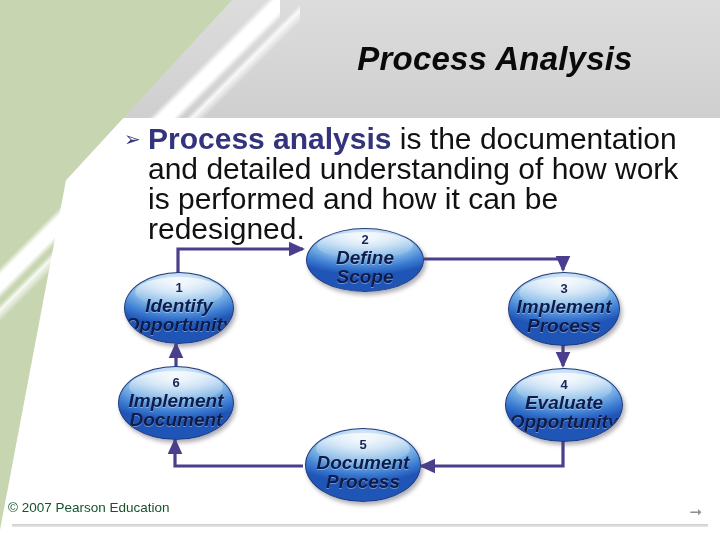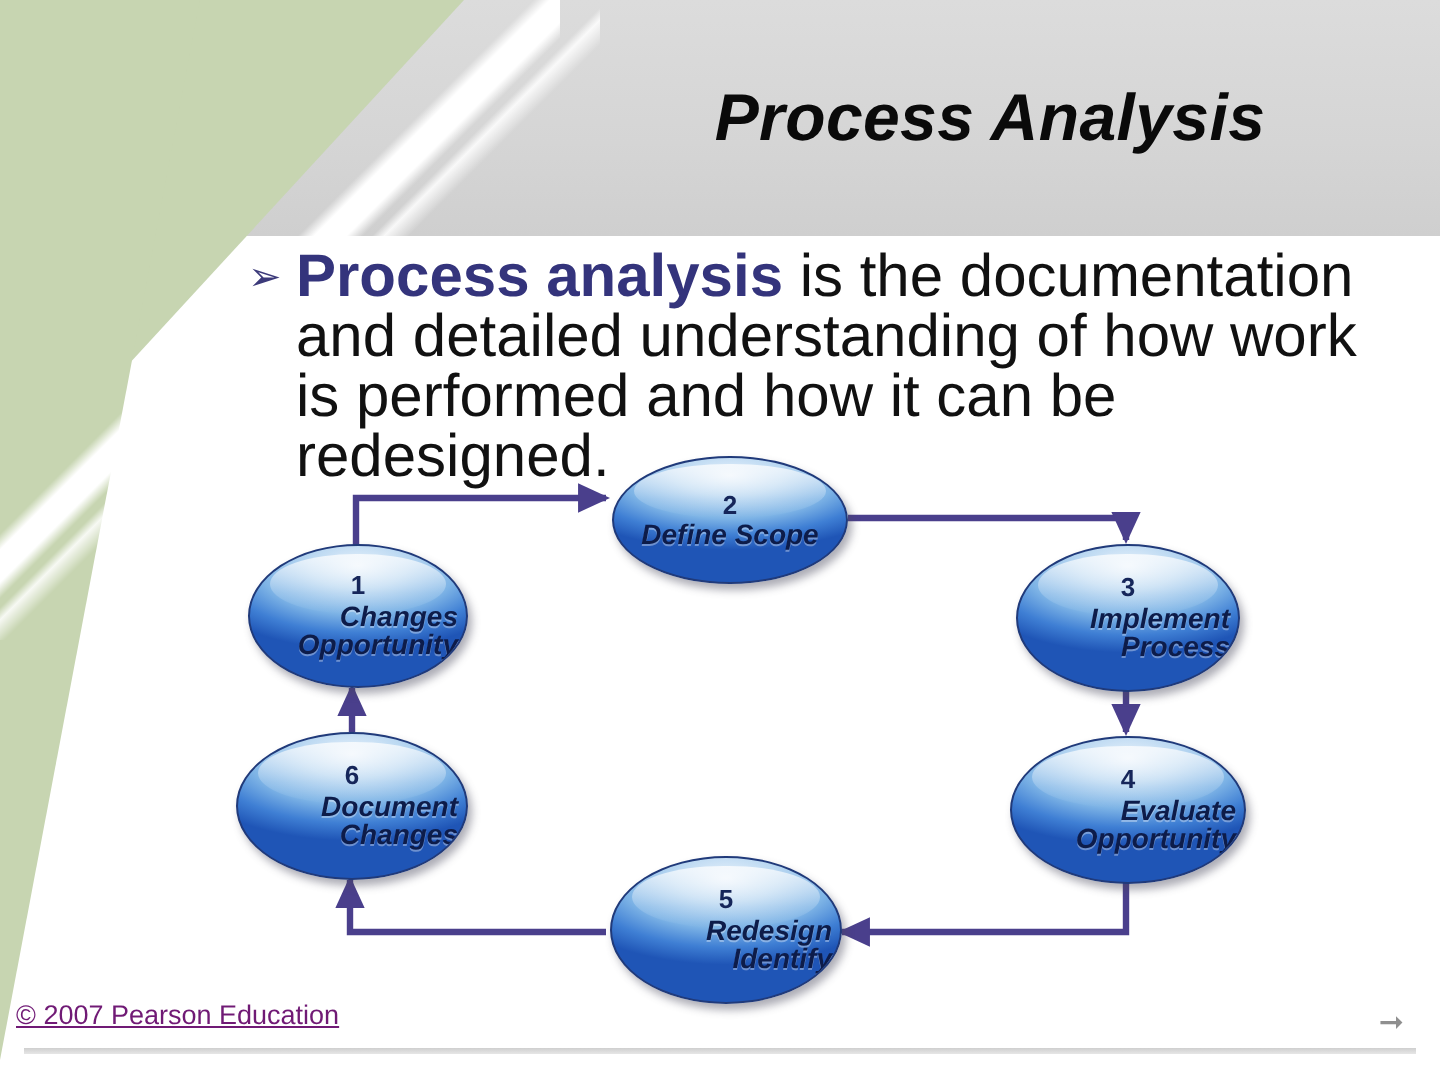--- a/index.html
+++ b/index.html
@@ -152,25 +152,24 @@
   }
   .node .num {
     font-size: 13px;
     font-style: normal;
     font-weight: bold;
     color: #16265a;
     line-height: 1.05;
     margin-bottom: 1px;
   }
   .node .lbl {
-    font-size: 14px;
+    font-size: 19px;
     padding: 0 4px;
     color: #0d1c4a;
     text-shadow: 0 1px 0 rgba(255,255,255,.35);
-    text-align: right;
   }
 
   .node-gloss {
     position: absolute;
     left: 9%;
     top: 5%;
     width: 82%;
     height: 44%;
     border-radius: 50%;
     background: linear-gradient(180deg, rgba(255,255,255,.75) 0%, rgba(255,255,255,.18) 65%, rgba(255,255,255,0) 100%);
@@ -186,22 +185,21 @@
   #node4 { left: 505px; top: 368px; width: 116px; height: 72px; }
   #node5 { left: 305px; top: 428px; width: 114px; height: 72px; }
   #node6 { left: 118px; top: 366px; width: 114px; height: 72px; }
 
   
   .footer-text {
     position: absolute;
     left: 8px;
     top: 500px;
     font-size: 13.5px;
-    color: #701a75;
-    text-decoration: underline;
+    color: #14532d;
   }
   .footer-rule {
     position: absolute;
     left: 12px;
     top: 524px;
     width: 696px;
     height: 3px;
     background: linear-gradient(180deg, #cfcfcf 0%, #e6e6e6 100%);
   }
   .next-arrow {
@@ -257,21 +255,21 @@
 
       <path d="M 303 466 L 175 466 L 175 440"></path>
 
       <path d="M 176 366 L 176 344"></path>
     </g>
   </svg>
 
   <div class="node" id="node1">
     <div class="node-gloss"></div>
     <div class="num">1</div>
-    <div class="lbl">Changes Opportunity</div>
+    <div class="lbl">Identify Opportunity</div>
   </div>
 
   <div class="node" id="node2">
     <div class="node-gloss"></div>
     <div class="num">2</div>
     <div class="lbl">Define Scope</div>
   </div>
 
   <div class="node" id="node3">
     <div class="node-gloss"></div>
@@ -281,26 +279,26 @@
 
   <div class="node" id="node4">
     <div class="node-gloss"></div>
     <div class="num">4</div>
     <div class="lbl">Evaluate Opportunity</div>
   </div>
 
   <div class="node" id="node5">
     <div class="node-gloss"></div>
     <div class="num">5</div>
-    <div class="lbl">Redesign Identify</div>
+    <div class="lbl">Document Process</div>
   </div>
 
   <div class="node" id="node6">
     <div class="node-gloss"></div>
     <div class="num">6</div>
-    <div class="lbl">Document Changes</div>
+    <div class="lbl">Implement Document</div>
   </div>
 
   <div class="footer-text">© 2007 Pearson Education</div>
   <div class="footer-rule"></div>
   <div class="next-arrow">➞</div>
 
 </div>
 
 </body></html>

